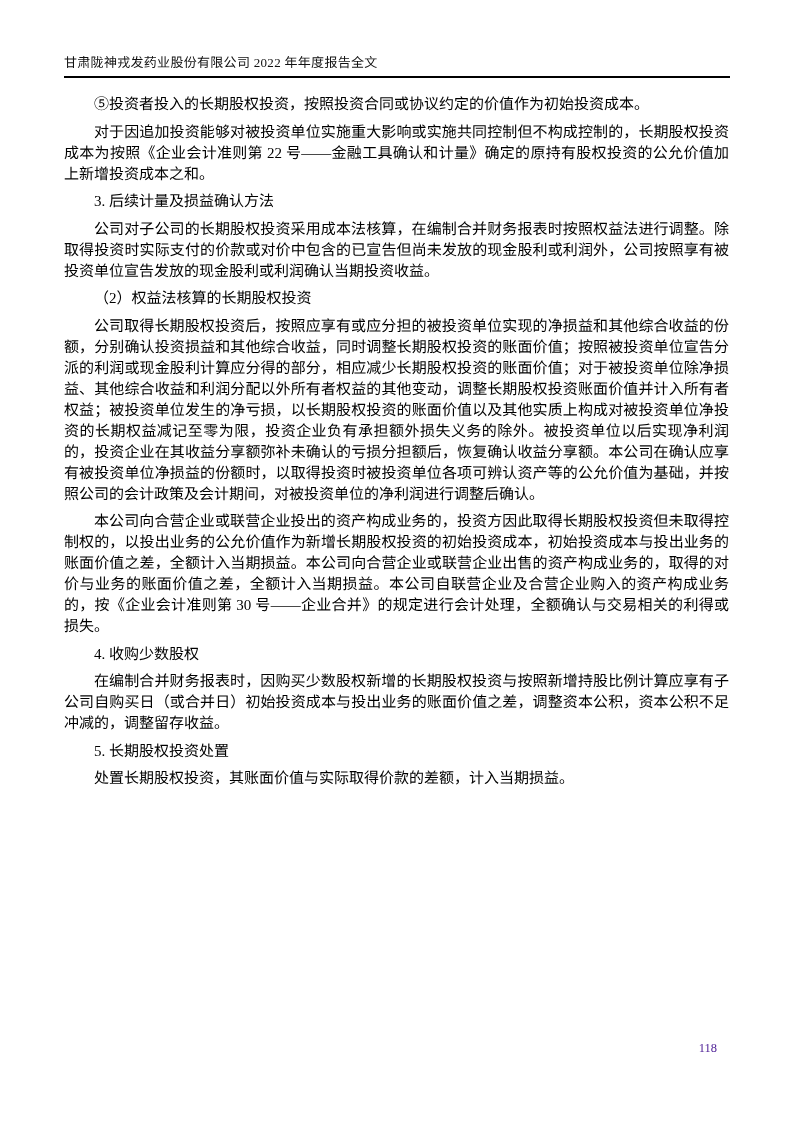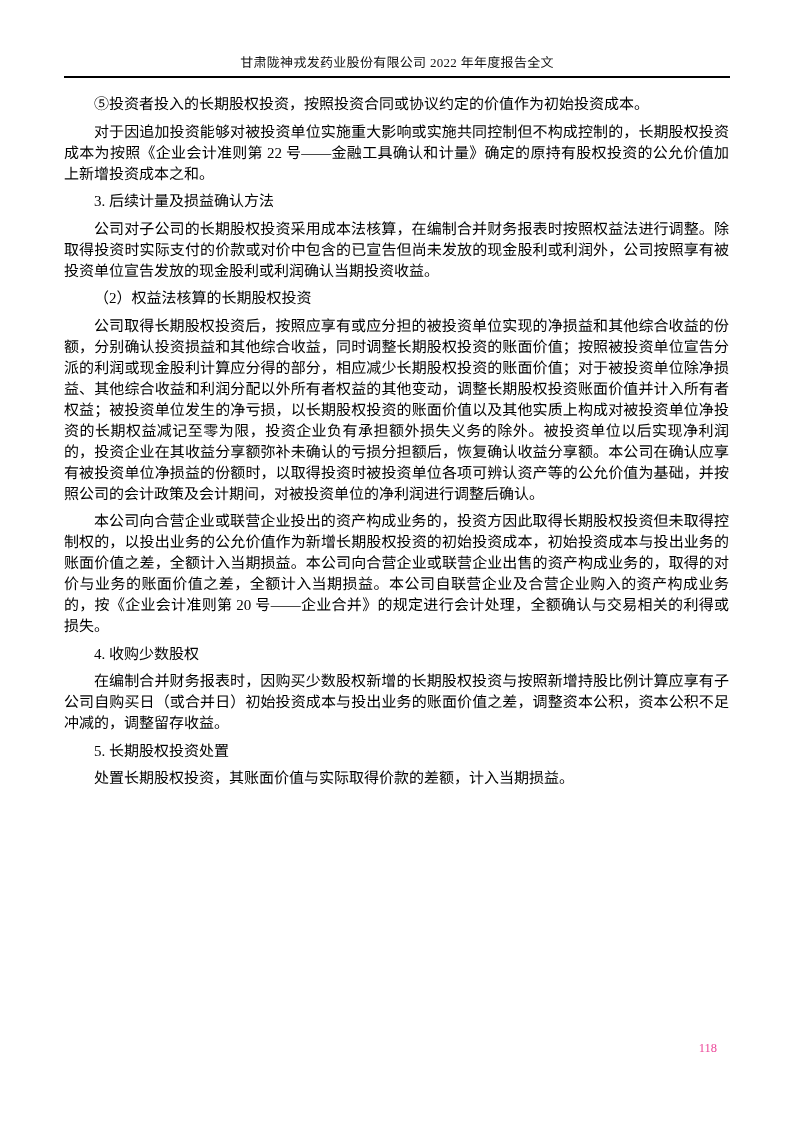--- a/index.html
+++ b/index.html
@@ -15,21 +15,21 @@
     color: #000000;
     font-family: "Liberation Serif", "DejaVu Serif", serif;
     overflow: hidden;
     box-sizing: border-box;
   }
   .header {
     margin: 0 63px 12px 64px;
     padding-top: 52px;
     padding-bottom: 5px;
     border-bottom: 2px solid #000000;
-    text-align: center;
+    text-align: left;
   }
   .header-title {
     font-size: 13px;
     letter-spacing: 0.3px;
     color: #111111;
     white-space: nowrap;
   }
   .content {
     margin: 16px 64px 0 64px;
     font-size: 15px;
@@ -39,40 +39,40 @@
   .content p {
     margin: 0 0 6.5px 0;
     text-indent: 2em;
     word-break: break-all;
   }
   .footer {
     position: absolute;
     right: 76px;
     bottom: 66px;
     font-size: 12.5px;
-    color: #ec4899;
+    color: #4c1d95;
   }
 </style>
 </head>
 <body>
 
 <div class="page">
 
   <div class="header">
     <span class="header-title">甘肃陇神戎发药业股份有限公司 2022 年年度报告全文</span>
   </div>
 
   <div class="content">
     <p>⑤投资者投入的长期股权投资，按照投资合同或协议约定的价值作为初始投资成本。</p>
     <p>对于因追加投资能够对被投资单位实施重大影响或实施共同控制但不构成控制的，长期股权投资成本为按照《企业会计准则第 22 号——金融工具确认和计量》确定的原持有股权投资的公允价值加上新增投资成本之和。</p>
     <p>3. 后续计量及损益确认方法</p>
     <p>公司对子公司的长期股权投资采用成本法核算，在编制合并财务报表时按照权益法进行调整。除取得投资时实际支付的价款或对价中包含的已宣告但尚未发放的现金股利或利润外，公司按照享有被投资单位宣告发放的现金股利或利润确认当期投资收益。</p>
     <p>（2）权益法核算的长期股权投资</p>
     <p>公司取得长期股权投资后，按照应享有或应分担的被投资单位实现的净损益和其他综合收益的份额，分别确认投资损益和其他综合收益，同时调整长期股权投资的账面价值；按照被投资单位宣告分派的利润或现金股利计算应分得的部分，相应减少长期股权投资的账面价值；对于被投资单位除净损益、其他综合收益和利润分配以外所有者权益的其他变动，调整长期股权投资账面价值并计入所有者权益；被投资单位发生的净亏损，以长期股权投资的账面价值以及其他实质上构成对被投资单位净投资的长期权益减记至零为限，投资企业负有承担额外损失义务的除外。被投资单位以后实现净利润的，投资企业在其收益分享额弥补未确认的亏损分担额后，恢复确认收益分享额。本公司在确认应享有被投资单位净损益的份额时，以取得投资时被投资单位各项可辨认资产等的公允价值为基础，并按照公司的会计政策及会计期间，对被投资单位的净利润进行调整后确认。</p>
-    <p>本公司向合营企业或联营企业投出的资产构成业务的，投资方因此取得长期股权投资但未取得控制权的，以投出业务的公允价值作为新增长期股权投资的初始投资成本，初始投资成本与投出业务的账面价值之差，全额计入当期损益。本公司向合营企业或联营企业出售的资产构成业务的，取得的对价与业务的账面价值之差，全额计入当期损益。本公司自联营企业及合营企业购入的资产构成业务的，按《企业会计准则第 20 号——企业合并》的规定进行会计处理，全额确认与交易相关的利得或损失。</p>
+    <p>本公司向合营企业或联营企业投出的资产构成业务的，投资方因此取得长期股权投资但未取得控制权的，以投出业务的公允价值作为新增长期股权投资的初始投资成本，初始投资成本与投出业务的账面价值之差，全额计入当期损益。本公司向合营企业或联营企业出售的资产构成业务的，取得的对价与业务的账面价值之差，全额计入当期损益。本公司自联营企业及合营企业购入的资产构成业务的，按《企业会计准则第 30 号——企业合并》的规定进行会计处理，全额确认与交易相关的利得或损失。</p>
     <p>4. 收购少数股权</p>
     <p>在编制合并财务报表时，因购买少数股权新增的长期股权投资与按照新增持股比例计算应享有子公司自购买日（或合并日）初始投资成本与投出业务的账面价值之差，调整资本公积，资本公积不足冲减的，调整留存收益。</p>
     <p>5. 长期股权投资处置</p>
     <p>处置长期股权投资，其账面价值与实际取得价款的差额，计入当期损益。</p>
   </div>
 
   <div class="footer">118</div>
 
 </div>
 

